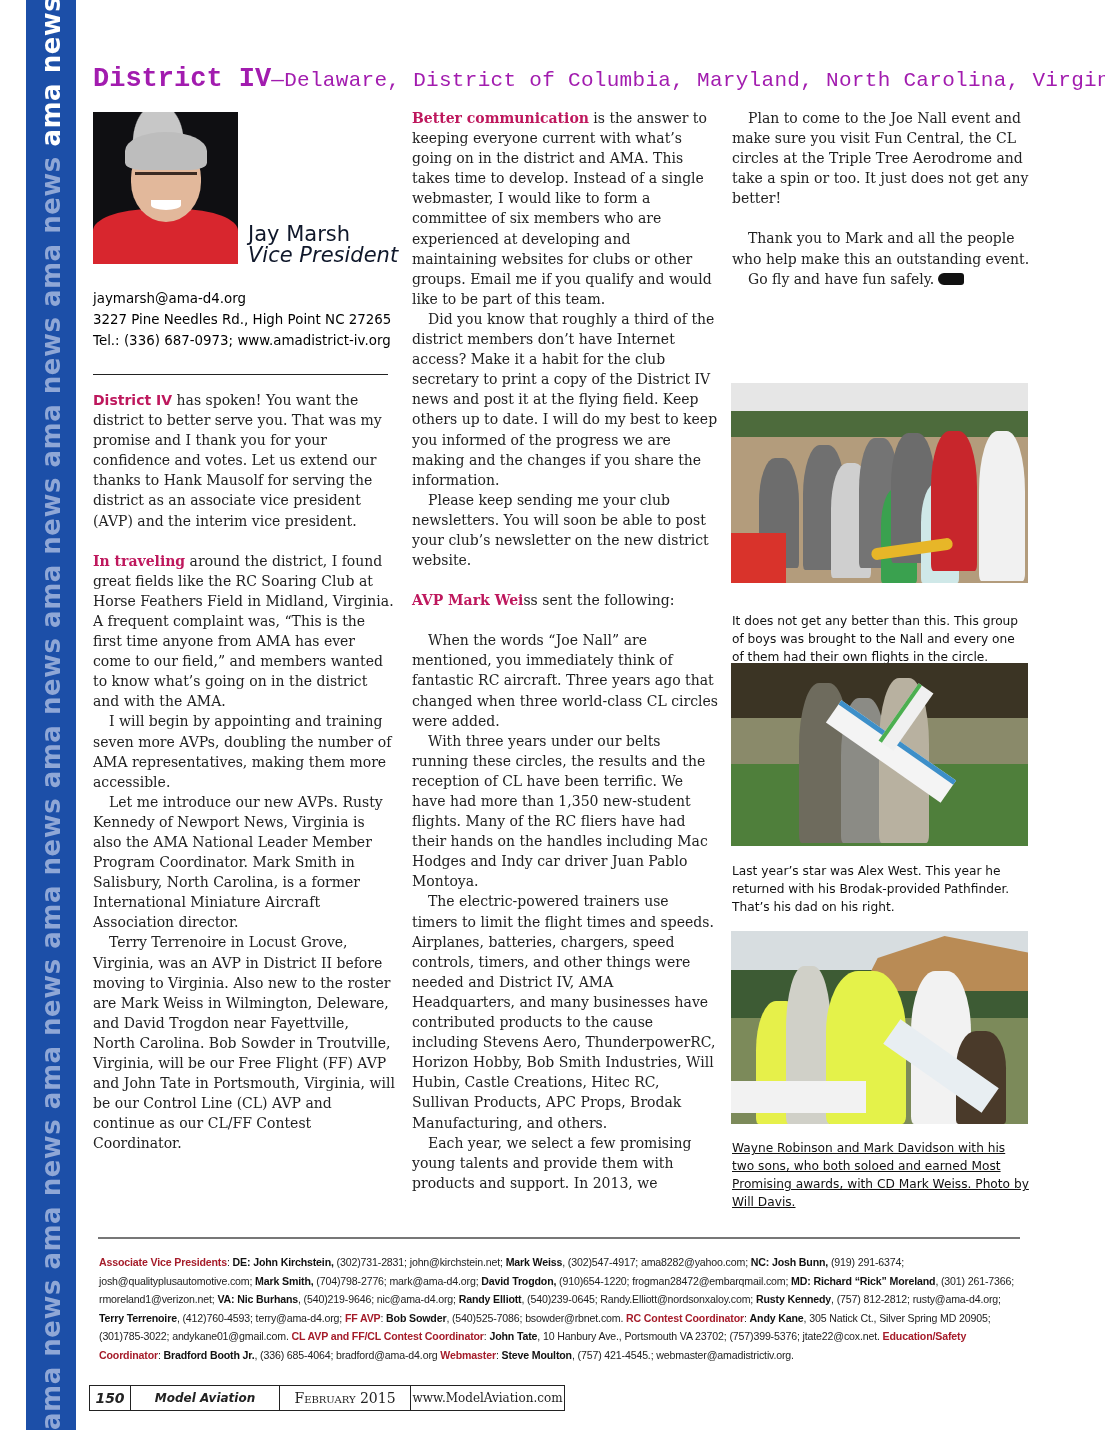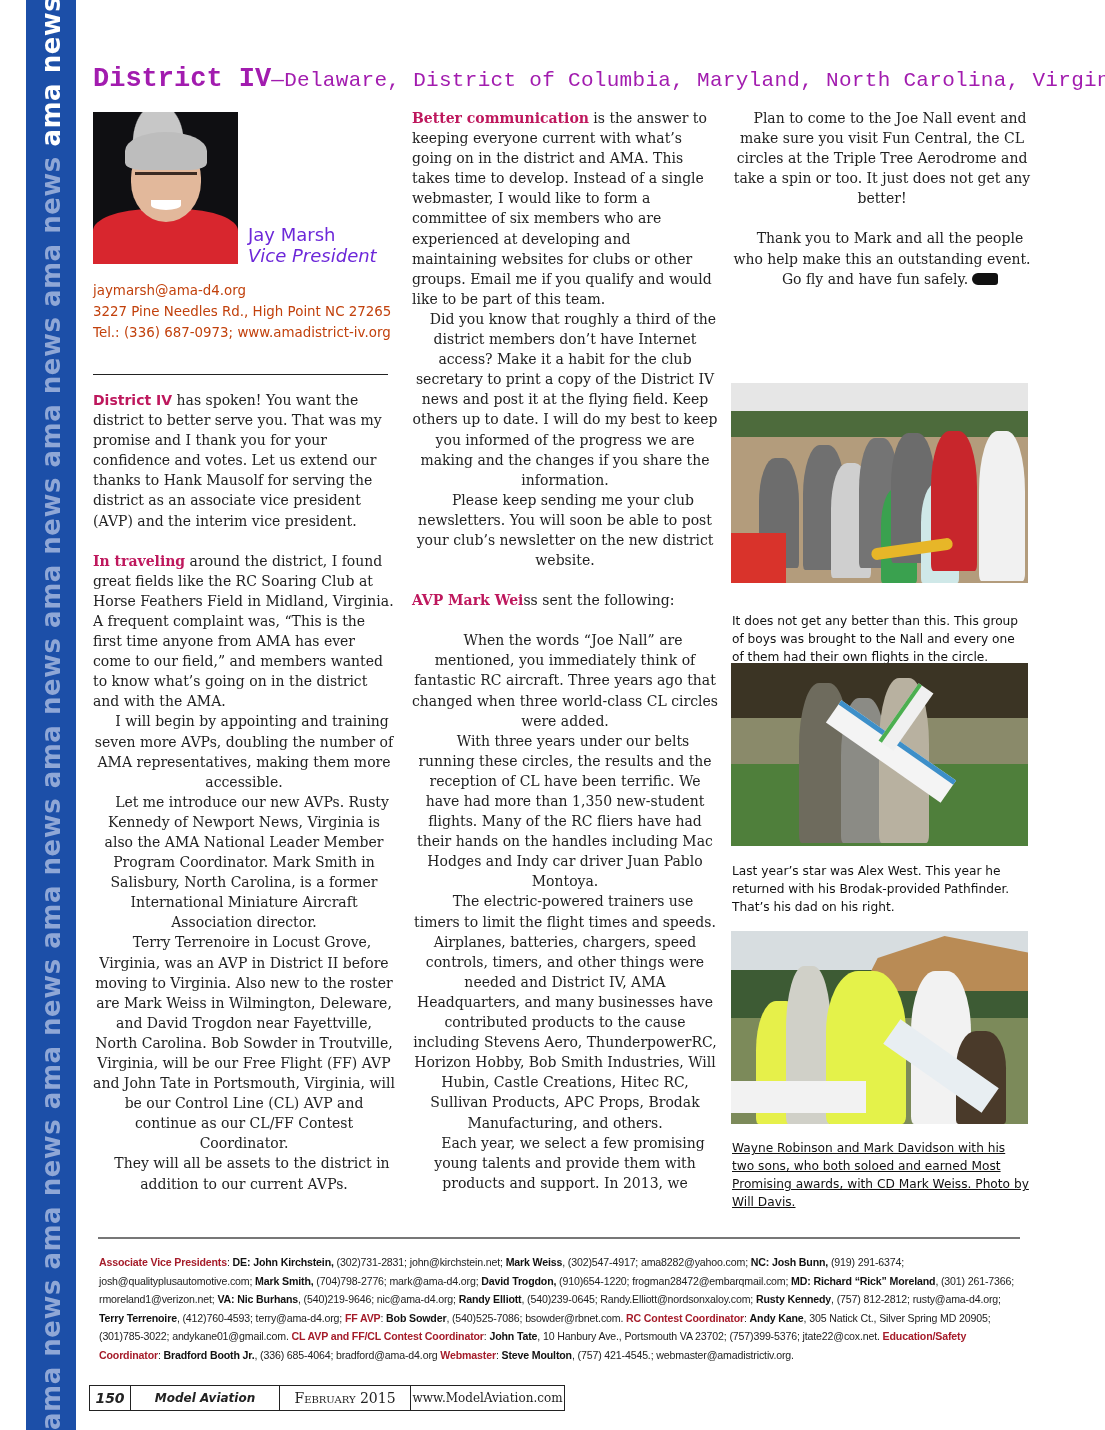--- a/index.html
+++ b/index.html
@@ -9,27 +9,27 @@
   .sidebar-text .hl { color:#ffffff; }
   .title { position:absolute; left:93px; top:64px; font-family:Liberation Mono, monospace; color:#a21caf; white-space:nowrap; }
   .title .main { font-weight:bold; font-size:27px; }
   .title .sub { font-size:21px; letter-spacing:0.3px; }
   .photo-jay { position:absolute; left:93px; top:112px; width:145px; height:152px; background:radial-gradient(ellipse at 50% 38%, #e8c2a8 0 22%, #b58f7a 23% 26%, transparent 27%), radial-gradient(ellipse at 45% 20%, #c7c7c7 0 22%, transparent 23%), linear-gradient(#0f0f12 0 60%, #0f0f12 60%); overflow:hidden; }
   .photo-jay .shirt { position:absolute; left:0; bottom:0; width:145px; height:55px; background:#d8262e; border-radius:40% 40% 0 0; }
   .photo-jay .face { position:absolute; left:38px; top:30px; width:70px; height:80px; background:#e2b89b; border-radius:45% 45% 50% 50%; }
   .photo-jay .hair { position:absolute; left:32px; top:20px; width:82px; height:38px; background:#bdbdbd; border-radius:50% 50% 20% 20%; }
   .photo-jay .glasses { position:absolute; left:42px; top:60px; width:62px; height:10px; border-top:3px solid #3a2a22; }
   .photo-jay .smile { position:absolute; left:58px; top:88px; width:30px; height:10px; background:#fff; border-radius:0 0 50% 50%; }
-  .name-block { position:absolute; left:248px; top:224px; font-family:"DejaVu Sans", sans-serif; font-size:18px; line-height:21px; color:#6d28d9; }
+  .name-block { position:absolute; left:248px; top:224px; font-family:"DejaVu Sans", sans-serif; font-size:21px; line-height:21px; color:#0f172a; }
   .name-block .role { font-style:italic; }
-  .contact { position:absolute; left:93px; top:280px; font-family:"DejaVu Sans", sans-serif; font-size:13.4px; line-height:21px; color:#c2410c; white-space:nowrap; }
+  .contact { position:absolute; left:93px; top:288px; font-family:"DejaVu Sans", sans-serif; font-size:13.4px; line-height:21px; color:#000000; white-space:nowrap; }
   .rule-left { position:absolute; left:93px; top:374px; width:295px; height:1px; background:#222; }
   .col { position:absolute; font-family:"DejaVu Serif", serif; font-size:14px; line-height:20.1px; color:#222; }
   .col p { margin:0; }
-  .col .ind { text-indent:16px;text-align:center; }
+  .col .ind { text-indent:16px; }
   .col .gap { height:20px; }
   .col b { font-weight:bold; color:#be185d; }
   .col1 { left:93px; top:390px; width:302px; }
   .col2 { left:412px; top:108px; width:306px; }
   .col3 { left:732px; top:108px; width:300px; }
   .airplane-icon { display:inline-block; width:26px; height:12px; background:#111; border-radius:6px 3px 3px 6px; vertical-align:-1px; margin-left:4px; }
   .photo { position:absolute; left:731px; width:297px; overflow:hidden; }
   .photo1 { top:383px; height:200px; background:linear-gradient(#e6e6e6 0 14%, #4d6b3c 14% 27%, #b39c7c 27% 100%); }
   .photo2 { top:663px; height:183px; background:linear-gradient(#3b3424 0 30%, #8a8a6a 30% 55%, #4f7f3b 55% 100%); }
   .photo3 { top:931px; height:193px; background:linear-gradient(#d7dde0 0 20%, #3d5b34 20% 45%, #7c8a5a 45% 100%); }
@@ -79,21 +79,20 @@
 </div>
 <div class="rule-left"></div>
 
 <div class="col col1">
   <p><b style="font-family:'DejaVu Sans',sans-serif">District IV</b><span> has spoken! You want the district to better serve you. That was my promise and I thank you for your confidence and votes. Let us extend our thanks to Hank Mausolf for serving the district as an associate vice president (AVP) and the interim vice president.</span></p>
   <div class="gap"></div>
   <p><b>In traveling</b><span> around the district, I found great fields like the RC Soaring Club at Horse Feathers Field in Midland, Virginia. A frequent complaint was, “This is the first time anyone from AMA has ever come to our field,” and members wanted to know what’s going on in the district and with the AMA.</span></p>
   <p class="ind">I will begin by appointing and training seven more AVPs, doubling the number of AMA representatives, making them more accessible.</p>
   <p class="ind">Let me introduce our new AVPs. Rusty Kennedy of Newport News, Virginia is also the AMA National Leader Member Program Coordinator. Mark Smith in Salisbury, North Carolina, is a former International Miniature Aircraft Association director.</p>
   <p class="ind">Terry Terrenoire in Locust Grove, Virginia, was an AVP in District II before moving to Virginia. Also new to the roster are Mark Weiss in Wilmington, Deleware, and David Trogdon near Fayettville, North Carolina. Bob Sowder in Troutville, Virginia, will be our Free Flight (FF) AVP and John Tate in Portsmouth, Virginia, will be our Control Line (CL) AVP and continue as our CL/FF Contest Coordinator.</p>
-  <p class="ind">They will all be assets to the district in addition to our current AVPs.</p>
 </div>
 
 <div class="col col2">
   <p><b>Better communication</b><span> is the answer to keeping everyone current with what’s going on in the district and AMA. This takes time to develop. Instead of a single webmaster, I would like to form a committee of six members who are experienced at developing and maintaining websites for clubs or other groups. Email me if you qualify and would like to be part of this team.</span></p>
   <p class="ind">Did you know that roughly a third of the district members don’t have Internet access? Make it a habit for the club secretary to print a copy of the District IV news and post it at the flying field. Keep others up to date. I will do my best to keep you informed of the progress we are making and the changes if you share the information.</p>
   <p class="ind">Please keep sending me your club newsletters. You will soon be able to post your club’s newsletter on the new district website.</p>
   <div class="gap"></div>
   <p><b>AVP Mark Wei</b><span>ss sent the following:</span></p>
   <div class="gap"></div>
   <p class="ind">When the words “Joe Nall” are mentioned, you immediately think of fantastic RC aircraft. Three years ago that changed when three world-class CL circles were added.</p>

